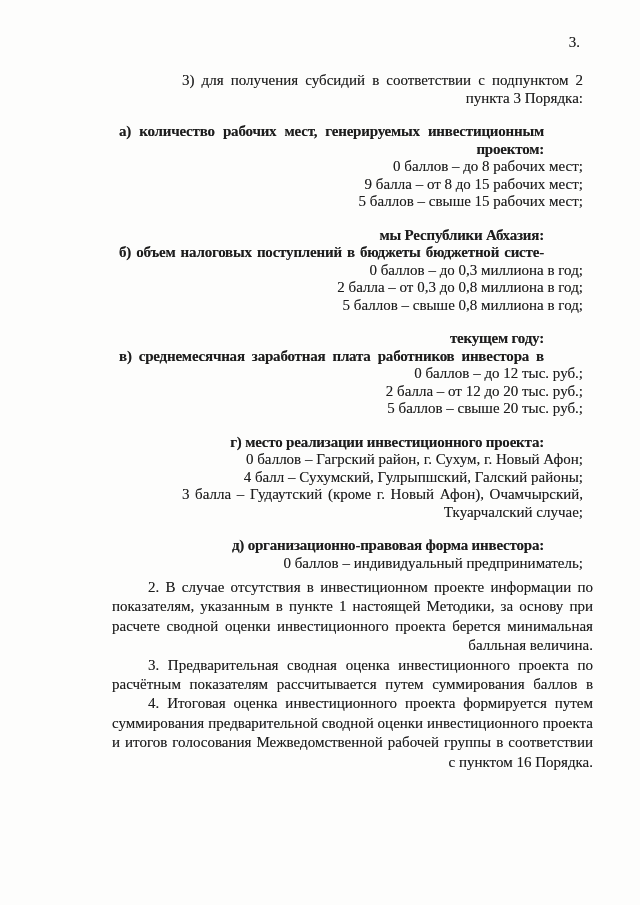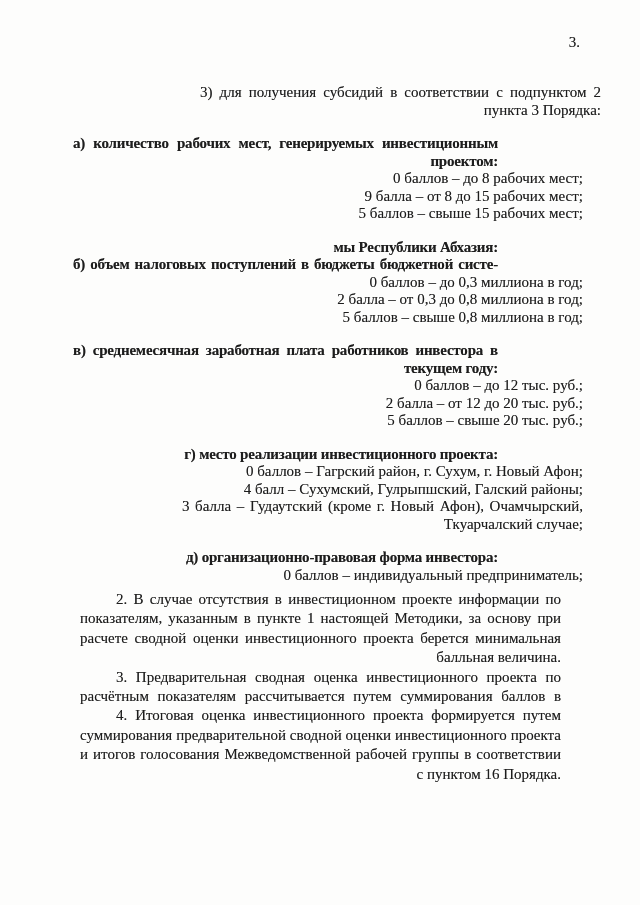--- a/index.html
+++ b/index.html
@@ -31,32 +31,32 @@
     white-space: normal;
     text-align: right;
   }
   
   .it {
     margin-left: 182px;
     width: 401px;
   }
   
   .h {
-    margin-left: 73px;
+    margin-left: 119px;
     width: 425px;
     font-weight: bold;
     letter-spacing: -0.2px;
   }
   .sec { margin-top: 16px; }
-  .intro { margin-top: 12px; padding-left: 18px; }
+  .intro { margin-top: 0; }
   
   .pars { margin-top: 6px; }
   .par .ln {
     line-height: 19.4px;
-    margin-left: 80px;
+    margin-left: 112px;
     width: 481px;
   }
   .par .ln.first {
     padding-left: 36px;
     width: 445px;
   }
   
   .st {
     text-align: justify;
     text-align-last: justify;
@@ -84,22 +84,22 @@
 
   <div class="sec">
     <div class="ln h"><span>мы Республики Абхазия:</span></div>
     <div class="ln h st"><span>б) объем налоговых поступлений в бюджеты бюджетной систе-</span></div>
     <div class="ln it"><span>0 баллов – до 0,3 миллиона в год;</span></div>
     <div class="ln it"><span>2 балла – от 0,3 до 0,8 миллиона в год;</span></div>
     <div class="ln it"><span>5 баллов – свыше 0,8 миллиона в год;</span></div>
   </div>
 
   <div class="sec">
+    <div class="ln h"><span>текущем году:</span></div>
     <div class="ln h st"><span>в) среднемесячная заработная плата работников инвестора в</span></div>
-    <div class="ln h"><span>текущем году:</span></div>
     <div class="ln it"><span>0 баллов – до 12 тыс. руб.;</span></div>
     <div class="ln it"><span>2 балла – от 12 до 20 тыс. руб.;</span></div>
     <div class="ln it"><span>5 баллов – свыше 20 тыс. руб.;</span></div>
   </div>
 
   <div class="sec">
     <div class="ln h"><span>г) место реализации инвестиционного проекта:</span></div>
     <div class="ln it"><span>0 баллов – Гагрский район, г. Сухум, г. Новый Афон;</span></div>
     <div class="ln it"><span>4 балл – Сухумский, Гулрыпшский, Галский районы;</span></div>
     <div class="ln it st"><span>3 балла – Гудаутский (кроме г. Новый Афон), Очамчырский,</span></div>

